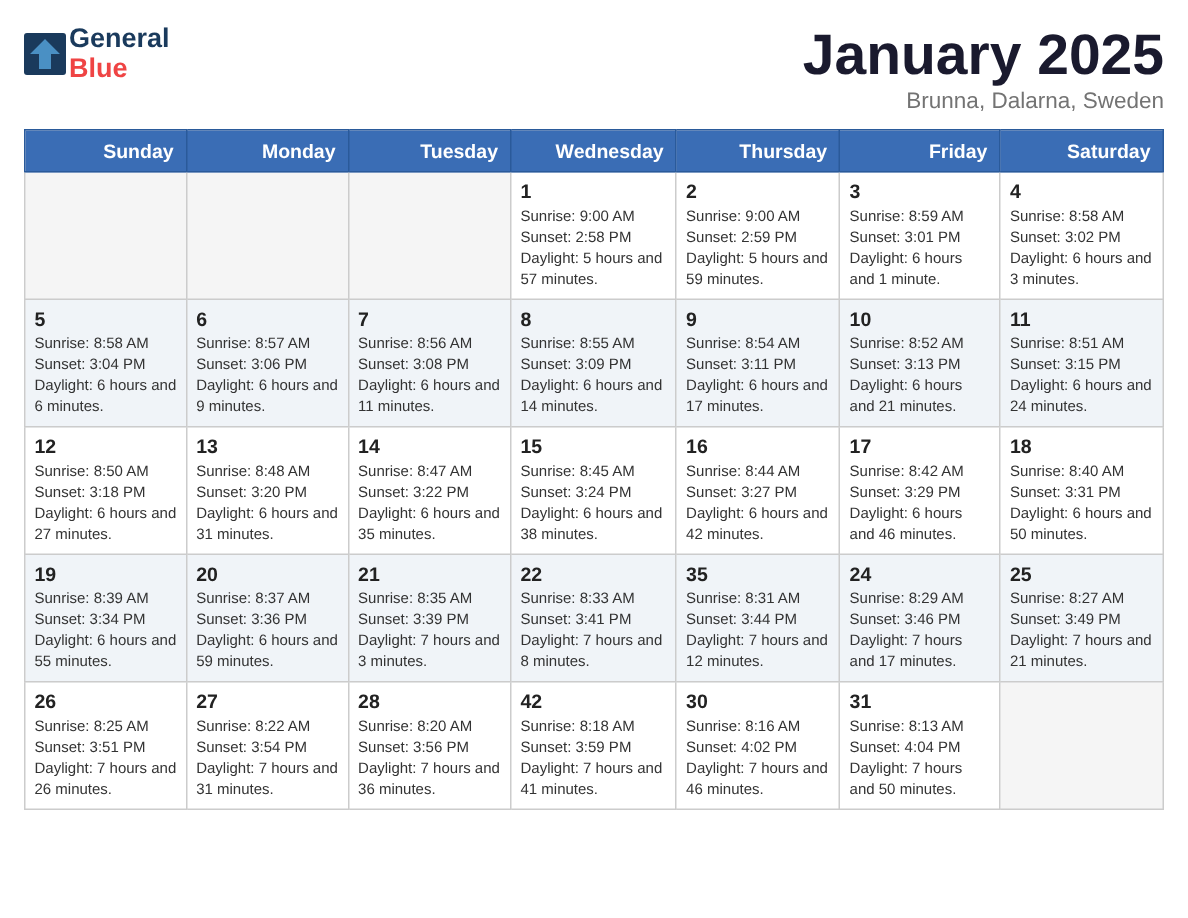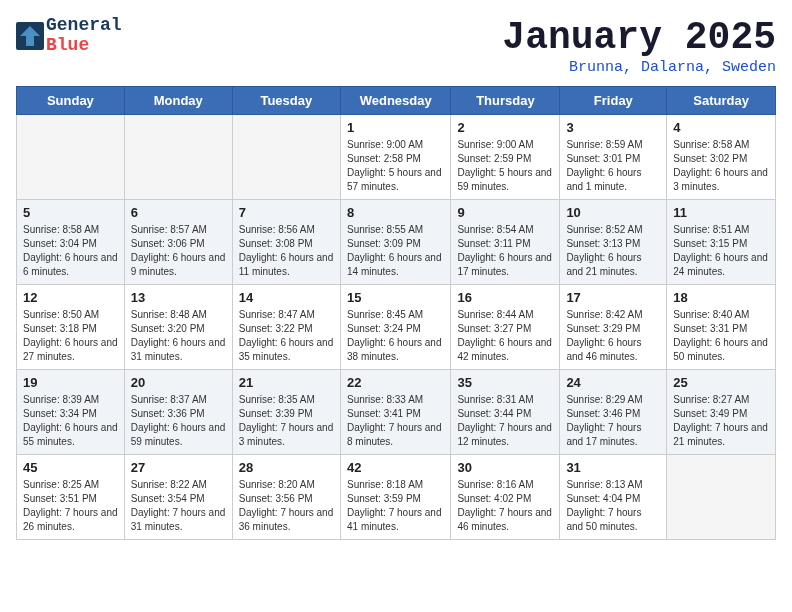--- a/index.html
+++ b/index.html
@@ -8,55 +8,54 @@
       background: #fff;
       width: 792px;
       min-height: 612px;
       padding: 16px;
     }
     .header {
       display: flex;
       justify-content: space-between;
       align-items: flex-start;
       margin-bottom: 10px;
-      font-family: Liberation Mono, monospace;
     }
     .logo {
       display: flex;
       align-items: center;
     }
     .logo-icon {
       width: 28px;
       height: 28px;
       margin-right: 2px;
     }
     .title-block {
       text-align: right;
     }
     .month-title {
       font-size: 38px;
       font-weight: bold;
       color: #1a1a2e;
     }
     .location {
       font-size: 15px;
-      color: #1d4ed8;
+      color: #737373;
     }
     .calendar {
       width: 100%;
       border-collapse: collapse;
       border: 1px solid #ccc;
     }
     .calendar th {
       background: #3a6db5;
       color: #fff;
       font-size: 13px;
       font-weight: bold;
       padding: 6px 8px;
-      text-align: center;
+      text-align: right;
       border: 1px solid #2a5a9a;
     }
     .calendar td {
       border: 1px solid #ccc;
       vertical-align: top;
       padding: 5px 6px;
       width: 113px;
       min-height: 80px;
       background: #fff;
       font-size: 11px;
@@ -269,21 +268,21 @@
         </td>
         <td>
           <div class="day-num">25</div>
           <div class="day-info">Sunrise: 8:27 AM
 Sunset: 3:49 PM
 Daylight: 7 hours and 21 minutes.</div>
         </td>
       </tr>
       <tr>
         <td>
-          <div class="day-num">45</div>
+          <div class="day-num">26</div>
           <div class="day-info">Sunrise: 8:25 AM
 Sunset: 3:51 PM
 Daylight: 7 hours and 26 minutes.</div>
         </td>
         <td>
           <div class="day-num">27</div>
           <div class="day-info">Sunrise: 8:22 AM
 Sunset: 3:54 PM
 Daylight: 7 hours and 31 minutes.</div>
         </td>

